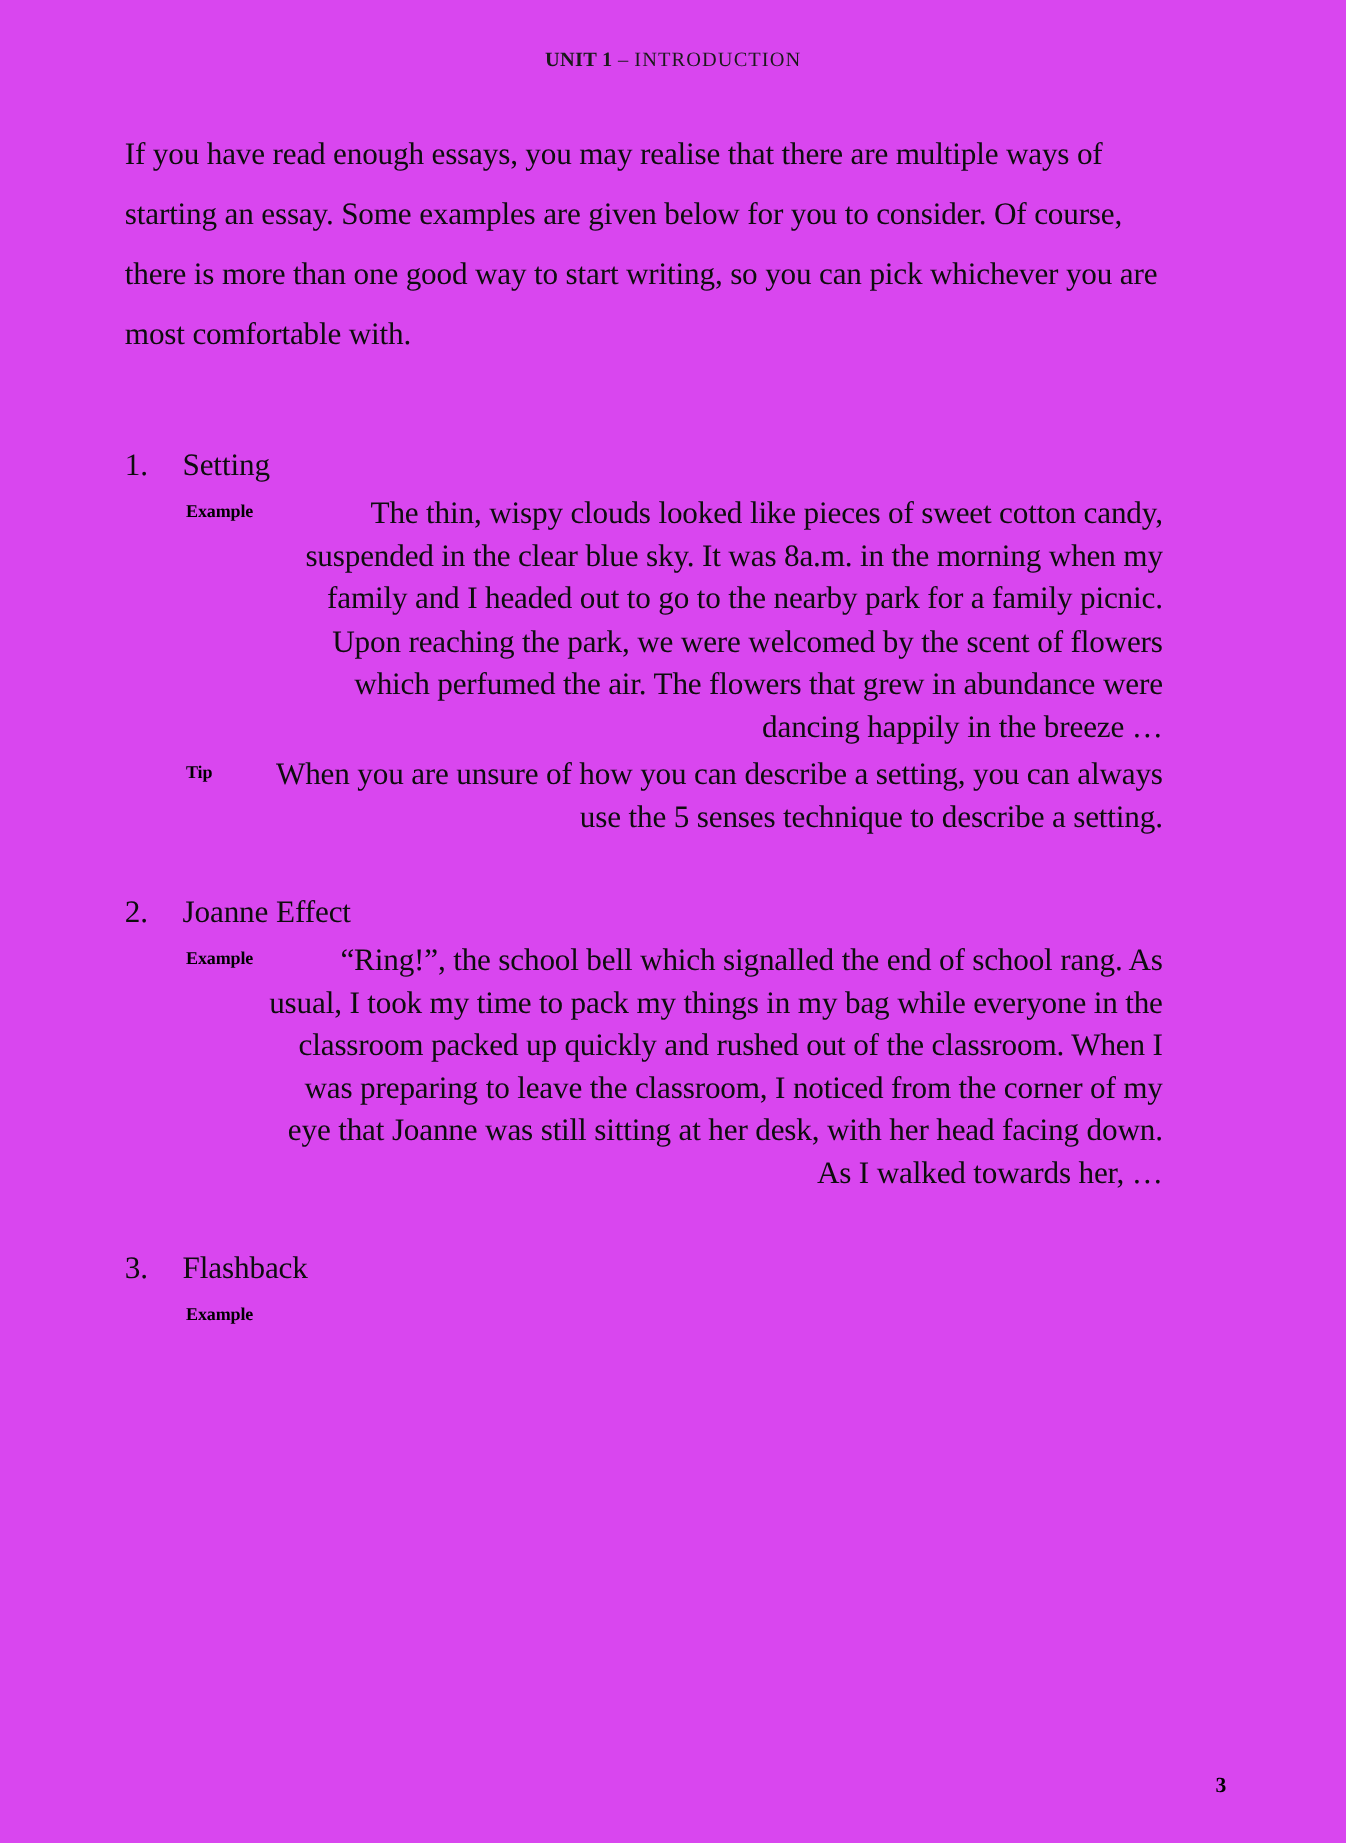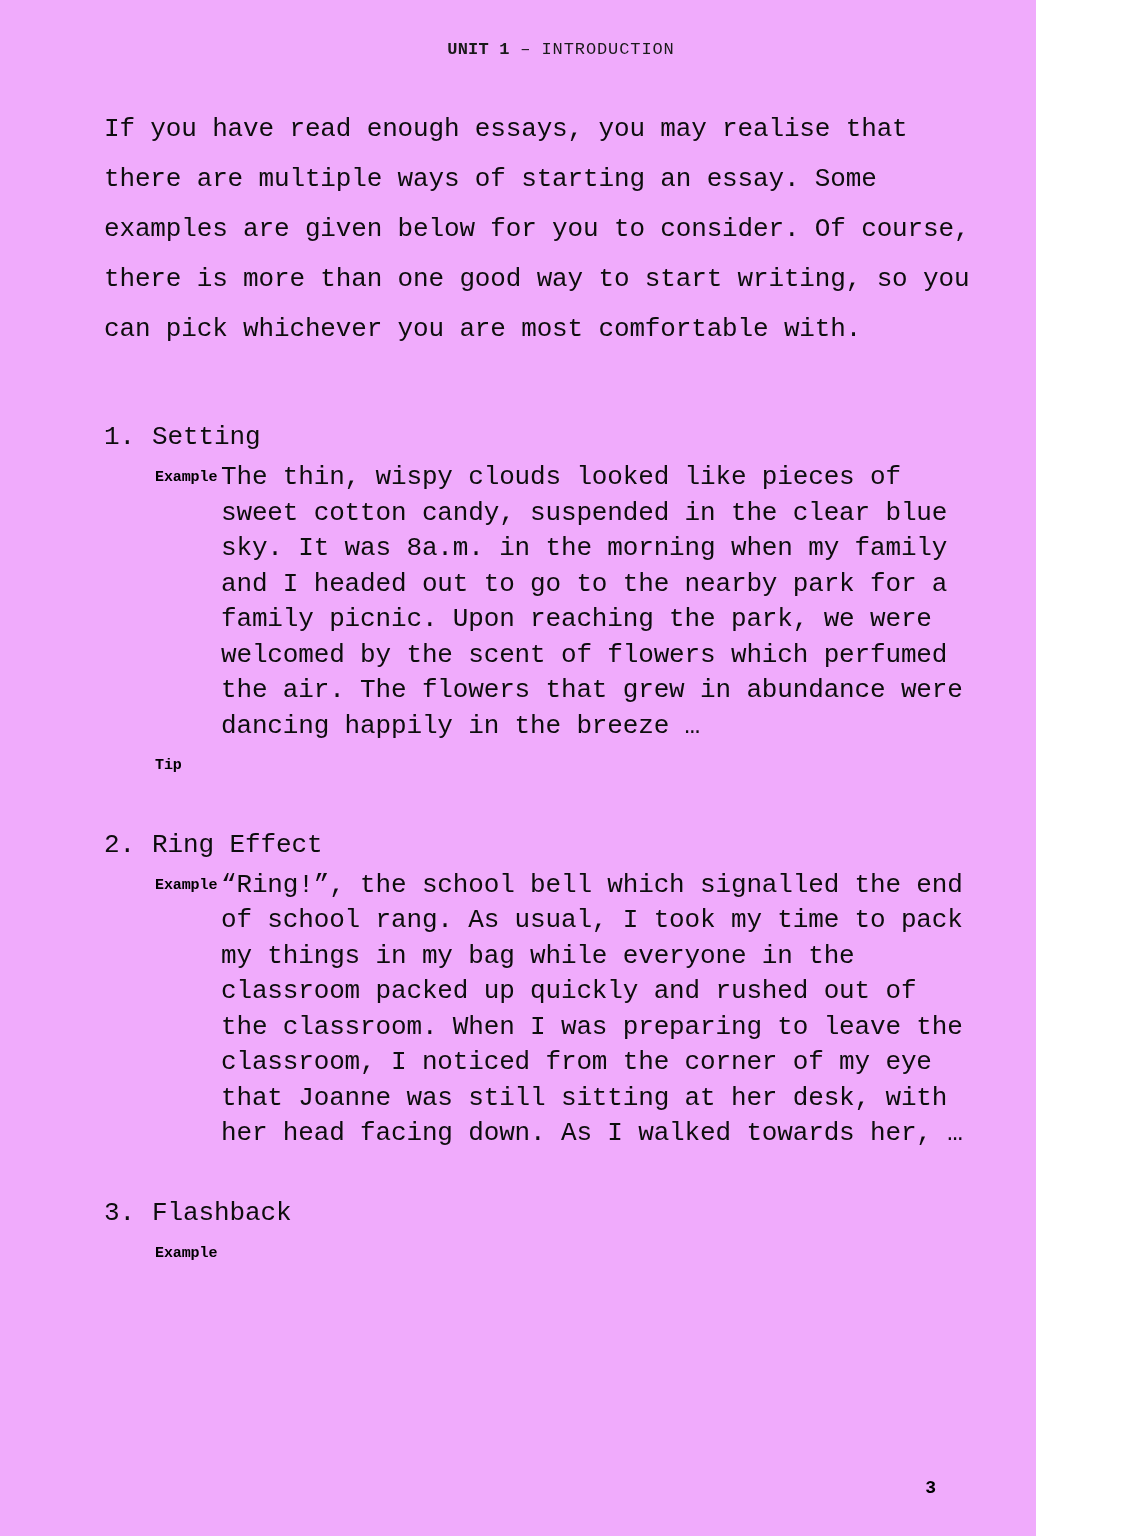--- a/index.html
+++ b/index.html
@@ -3,25 +3,25 @@
 <meta charset="utf-8">
 <style>
   html, body {
     margin: 0;
     padding: 0;
     background: #ffffff;
   }
 
   .page {
     position: relative;
-    width: 1036px;
+    width: 1122px;
     height: 1536px;
-    background: #f0abfc;
+    background: #d946ef;
     overflow: hidden;
-    font-family: Liberation Mono, monospace;
+    font-family: Liberation Serif, serif;
     color: #0d0d0d;
     -webkit-font-smoothing: antialiased;
   }
 
   
   .running-header {
     position: absolute;
     top: 40px;
     left: 0;
     width: 1122px;
@@ -118,20 +118,21 @@
     letter-spacing: -0.1px;
     color: #000000;
   }
   .detail-text {
     flex: 1 1 auto;
     font-size: 26px;
     line-height: 35.5px;
     letter-spacing: -0.15px;
     font-weight: 400;
     max-width: 748px;
+    text-align: right;
   }
 
   
   .page-number {
     position: absolute;
     right: 100px;
     bottom: 38px;
     font-size: 18px;
     font-weight: 700;
     color: #000000;
@@ -155,27 +156,28 @@
         <div class="item-head">
           <span class="item-number">1.</span>
           <span class="item-title">Setting</span>
         </div>
         <div class="detail-row">
           <div class="detail-label">Example</div>
           <div class="detail-text">The thin, wispy clouds looked like pieces of sweet cotton candy, suspended in the clear blue sky. It was 8a.m. in the morning when my family and I headed out to go to the nearby park for a family picnic. Upon reaching the park, we were welcomed by the scent of flowers which perfumed the air. The flowers that grew in abundance were dancing happily in the breeze …</div>
         </div>
         <div class="detail-row">
           <div class="detail-label">Tip</div>
+          <div class="detail-text">When you are unsure of how you can describe a setting, you can always use the 5 senses technique to describe a setting.</div>
         </div>
       </li>
 
       <li class="list-item">
         <div class="item-head">
           <span class="item-number">2.</span>
-          <span class="item-title">Ring Effect</span>
+          <span class="item-title">Joanne Effect</span>
         </div>
         <div class="detail-row">
           <div class="detail-label">Example</div>
           <div class="detail-text">“Ring!”, the school bell which signalled the end of school rang. As usual, I took my time to pack my things in my bag while everyone in the classroom packed up quickly and rushed out of the classroom. When I was preparing to leave the classroom, I noticed from the corner of my eye that Joanne was still sitting at her desk, with her head facing down. As I walked towards her, …</div>
         </div>
       </li>
 
       <li class="list-item">
         <div class="item-head">
           <span class="item-number">3.</span>

